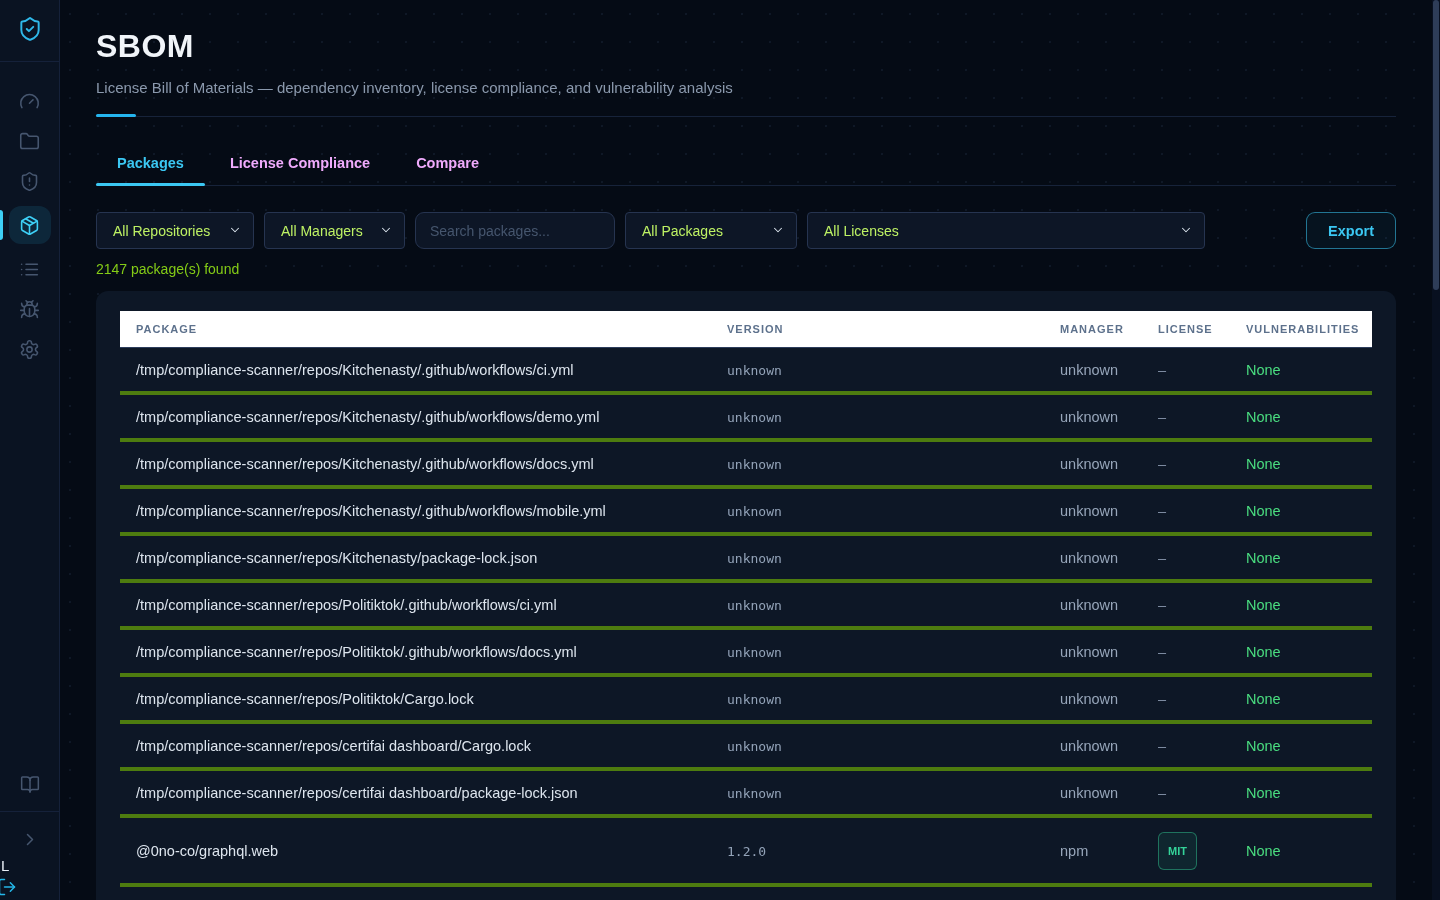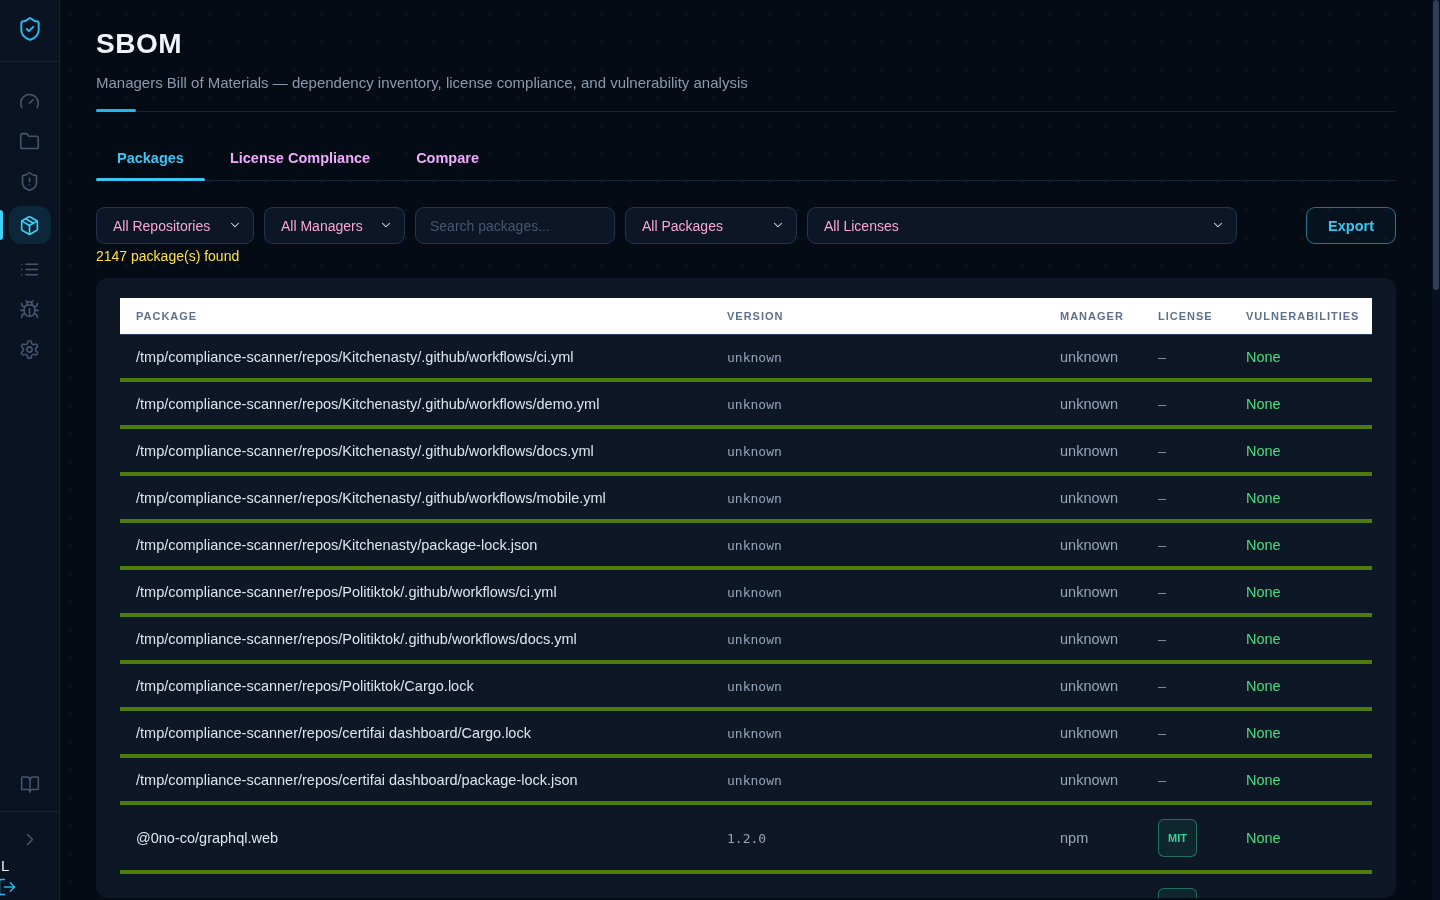--- a/index.html
+++ b/index.html
@@ -37,55 +37,55 @@
   }
   .sidebar-bottom { margin-top: auto; width: 100%; display: flex; flex-direction: column; align-items: center; padding-bottom: 46px; }
   .sidebar-bottom .divider { width: 60px; height: 1px; background: #15213a; margin: 12px 0; }
   .clip-label { position: absolute; left: 1px; top: 857px; font-size: 15px; color: #e8eef6; }
   .clip-logout { position: absolute; left: -3px; top: 877px; color: #24b6e8; }
   .clip-logout svg { width: 20px; height: 20px; }
 
   
   .main { position: relative; flex: 1; padding: 0 44px 0 36px; }
   .page-header { padding-top: 28px; }
-  .page-title { font-size: 28px; font-weight: 700; letter-spacing: 0.5px; color: #f1f5f9; }
+  .page-title { font-size: 32px; font-weight: 700; letter-spacing: 0.5px; color: #f1f5f9; }
   .page-subtitle { margin-top: 14px; font-size: 15px; color: #8b99ad; }
   .header-rule { position: relative; margin-top: 18px; height: 3px; border-bottom: 1px solid #17233a; }
   .header-rule .accent { position: absolute; left: 0; top: 0; width: 40px; height: 3px; background: #25b5ee; border-radius: 2px; }
 
   
   .tabs { display: flex; gap: 4px; margin-top: 38px; border-bottom: 1px solid #17233a; }
   .tab { padding: 0 21px 14px; font-size: 14.5px; font-weight: 600; color: #f0abfc; cursor: pointer; position: relative; }
   .tab.active { color: #3bc7f2; }
   .tab.active::after { content: ""; position: absolute; left: 0; right: 0; bottom: -1px; height: 3px; background: #3bc7f2; border-radius: 2px; }
 
   
   .filters { display: flex; align-items: center; gap: 10px; margin-top: 26px; }
   .select-wrap { position: relative; }
   .select-wrap select {
     appearance: none; -webkit-appearance: none;
-    background: #0d1626; border: 1px solid #263450; border-radius: 9px;
-    color: #f9a8d4; font-family: "Liberation Sans", sans-serif; font-size: 14px;
+    background: #0d1626; border: 1px solid #263450; border-radius: 4px;
+    color: #bef264; font-family: "Liberation Sans", sans-serif; font-size: 14px;
     height: 37px; padding: 0 36px 0 16px; outline: none; cursor: pointer; width: 100%;
   }
   .select-wrap .chev { position: absolute; right: 12px; top: 11px; width: 14px; height: 14px; color: #dbe4ee; pointer-events: none; }
-  .w-repos { width: 158px; } .w-managers { width: 141px; } .w-packages { width: 172px; } .w-licenses { width: 430px; }
+  .w-repos { width: 158px; } .w-managers { width: 141px; } .w-packages { width: 172px; } .w-licenses { width: 398px; }
   .search-input {
     width: 200px; height: 37px; background: #0d1626; border: 1px solid #263450; border-radius: 9px;
     color: #e5e5e5; font-size: 14px; padding: 0 14px; outline: none; font-family: "Liberation Sans", sans-serif;
   }
   .search-input::placeholder { color: #46566e; }
   .filters .spacer { flex: 1; }
   .export-btn {
     height: 37px; padding: 0 21px; background: rgba(37,181,238,0.05);
     border: 1px solid rgba(59,199,242,0.55); border-radius: 9px;
     color: #3bc7f2; font-size: 14.5px; font-weight: 600; cursor: pointer;
     font-family: "Liberation Sans", sans-serif;
   }
-  .result-count { margin-top: 4px; font-size: 14px; color: #fde047; }
+  .result-count { margin-top: 12px; font-size: 14px; color: #84cc16; }
 
   
   .card {
     margin-top: 14px; background: #0d1726; border-radius: 12px;
     padding: 20px 24px 0; height: 620px; overflow: hidden;
   }
   table { width: 100%; border-collapse: collapse; table-layout: fixed; }
   col.c-package { width: 591px; } col.c-version { width: 333px; }
   col.c-manager { width: 98px; } col.c-license { width: 88px; } col.c-vuln { width: 142px; }
   thead th {
@@ -217,21 +217,21 @@
     <div class="clip-logout" id="logout-icon"><svg viewBox="0 0 24 24" fill="none" stroke="currentColor" stroke-width="1.8" stroke-linecap="round" stroke-linejoin="round" width="100%" height="100%">
           <path d="M9 21H5a2 2 0 0 1-2-2V5a2 2 0 0 1 2-2h4"></path>
           <polyline points="16 17 21 12 16 7"></polyline>
           <line x1="21" x2="9" y1="12" y2="12"></line>
         </svg></div>
   </aside>
 
   <main class="main">
     <header class="page-header">
       <h1 class="page-title">SBOM</h1>
-      <p class="page-subtitle">Managers Bill of Materials — dependency inventory, license compliance, and vulnerability analysis</p>
+      <p class="page-subtitle">License Bill of Materials — dependency inventory, license compliance, and vulnerability analysis</p>
       <div class="header-rule">
         <div class="accent"></div>
       </div>
     </header>
 
     <div class="tabs" id="tabs">
         <div class="tab active">Packages</div>
         <div class="tab">License Compliance</div>
         <div class="tab">Compare</div>
       </div>

